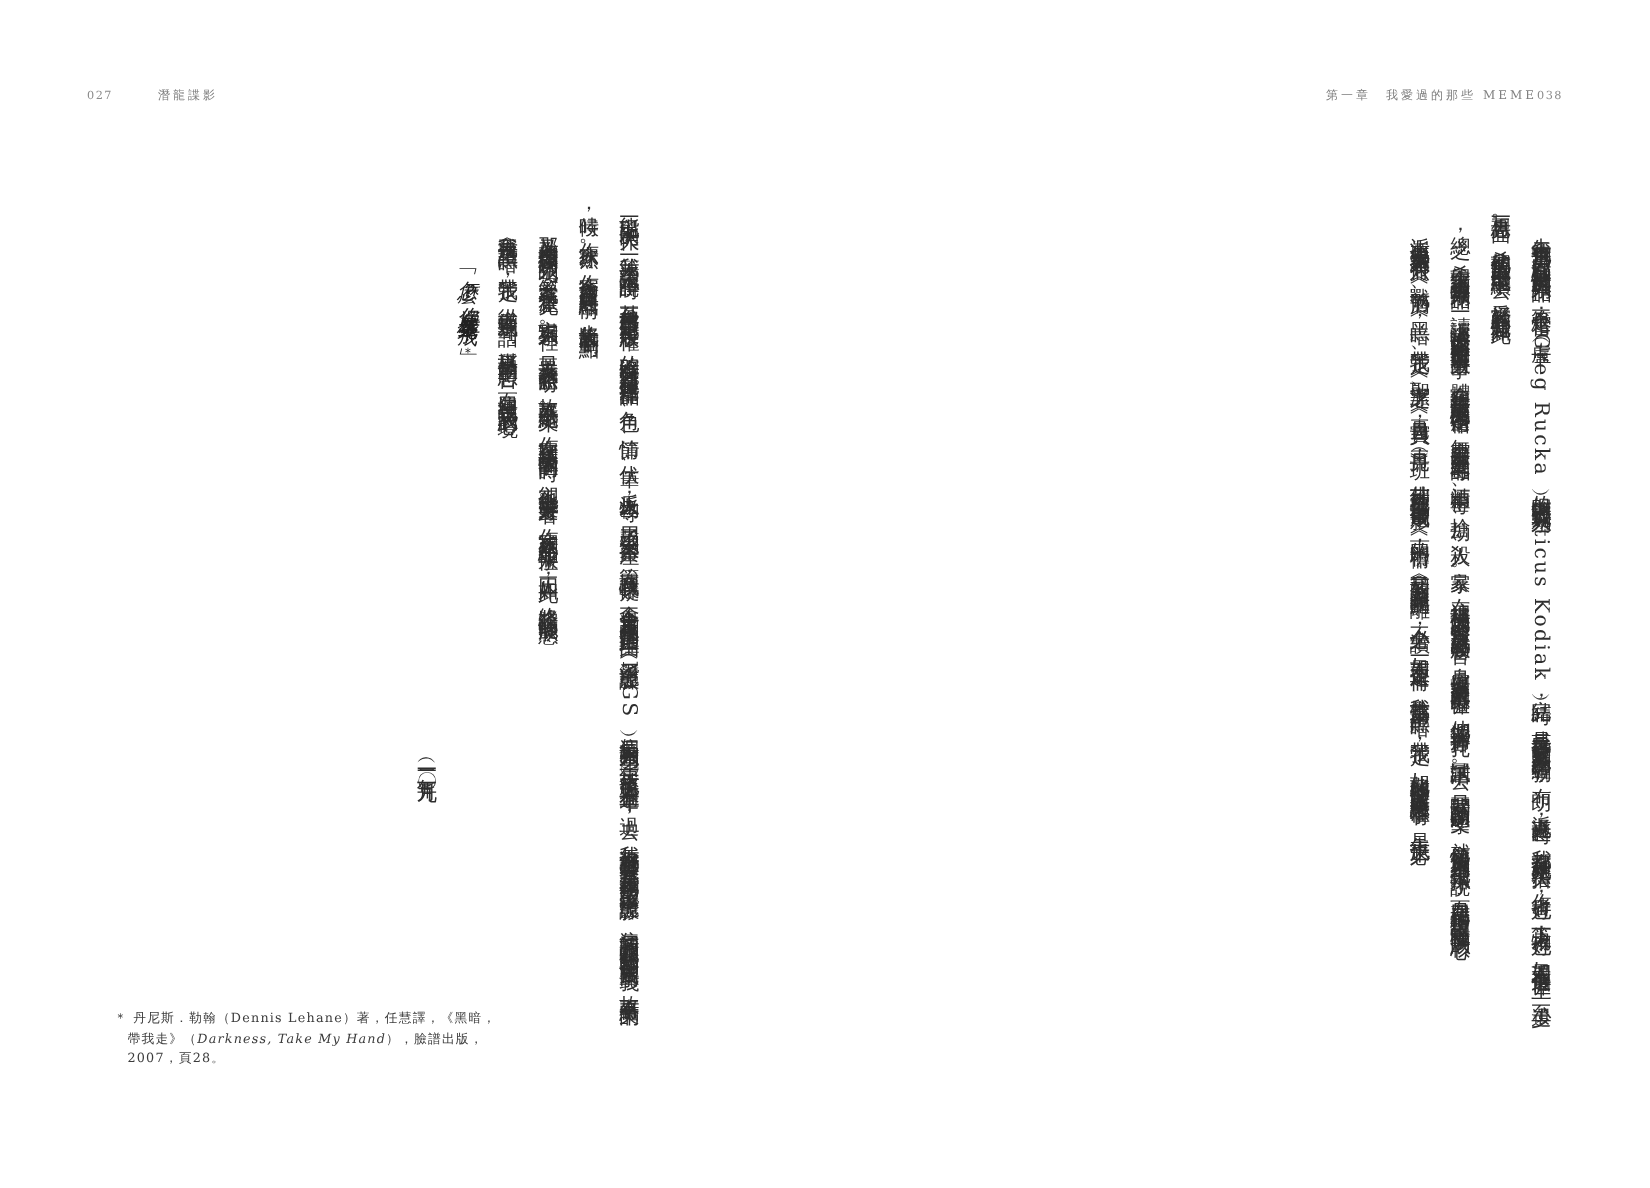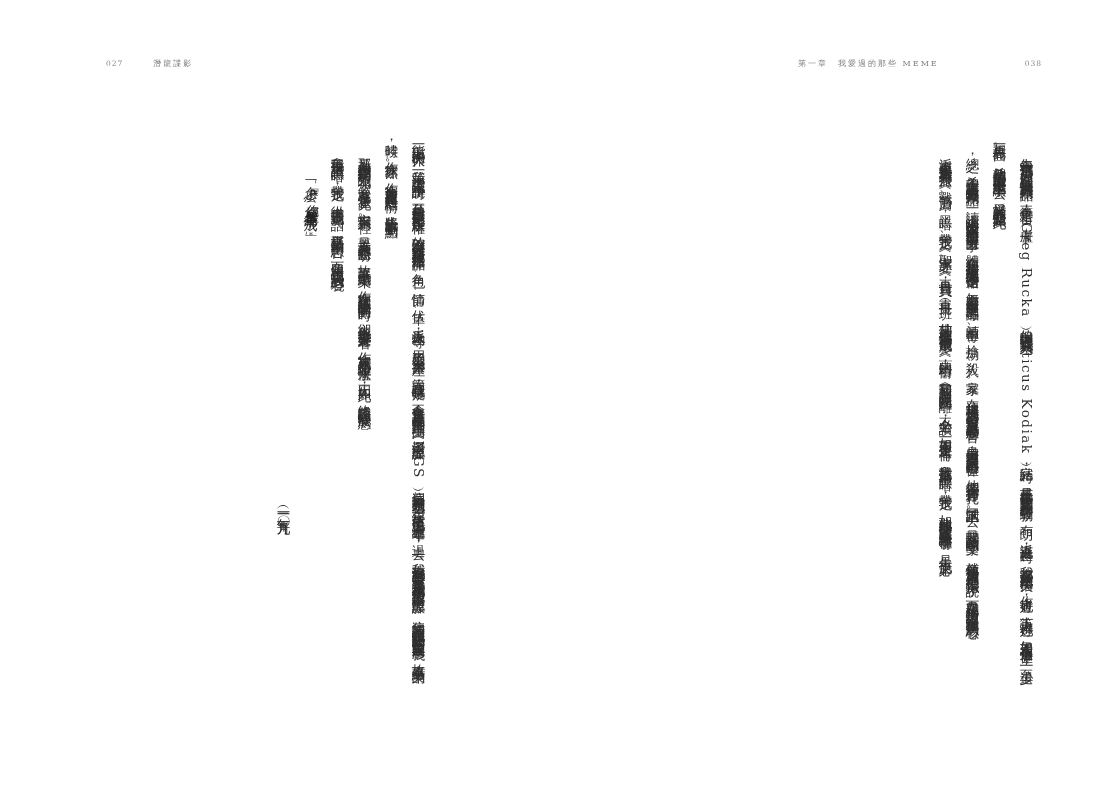--- a/index.html
+++ b/index.html
@@ -28,26 +28,25 @@
     color: #7d7d7d;
     font-size: 8px;
     letter-spacing: 2px;
   }
   .header-right {
     position: absolute;
     top: 58px;
     right: 58px;
     display: flex;
     align-items: baseline;
-    gap: 38px;
     color: #7d7d7d;
     font-size: 8px;
     letter-spacing: 2px;
   }
-  .pagenum { letter-spacing: 1px; font-size: 7.5px; color: #8a8a8a; margin-left: 48px; }
+  .pagenum { letter-spacing: 1px; font-size: 7.5px; color: #8a8a8a; }
 
   
   .vtext {
     position: absolute;
     top: 133px;
     height: 530px;
     writing-mode: vertical-rl;
     text-orientation: mixed;
     font-size: 13.5px;
     letter-spacing: 1.5px;
@@ -111,14 +110,17 @@
   </div>
 
   <div class="vtext vtext-left">
     <p>能出現一次的大作。我第一次讀完這本小說時，甚至想自己買下電影製作版權。的確沒有任何續篇能超越這部作品。角色、情節、伏筆、反派人物等，用罄了系列大半資產，簡直讓我懷疑，會不會這才是系列收尾的真正理由。《潛龍諜影》（MGS）這個長青系列明年（二〇一二年）居然也將邁入二十五週年。過去，我每次都對著媒體宣示「這是我創作的最後一款《潛龍諜影》」，這句話的意義跟一開始勒翰的發言幾乎同義。故事有結束的時候，作家亦然。作家會希望自己迎向終結前，先將故事劃下句點。</p>
     <p class="indent">那又為何繼續創作同一系列呢?答案就在「派崔克／安琪系列」裡。只要支持者熱烈企盼，故事就不能結束。作家在試圖結束故事的同時，卻也不能背棄愛好者。作家或系列作品並非永恆，正因如此，終將深陷螺旋狀態。</p>
     <p class="indent">我再次重讀《黑暗，帶我走》，從書中找到了一句話，堪稱是勒翰的忠告，而這句話也代表了我的心境。</p>
     <p class="pull-quote"><span>「怎麼？你還想長生不死不成？」</span><span class="quote-marker">＊</span></p>
     <p class="pub-date">（二〇一一年九月）</p>
   </div>
 
+  <div class="footnote">
+    <span>＊ 丹尼斯．勒翰（Dennis Lehane）著，任慧譯，《黑暗，帶我走》（</span><span class="latin-title">Darkness, Take My Hand</span><span>），臉譜出版，2007，頁28。</span>
+  </div>
 
 </div>
 
 </body></html>

